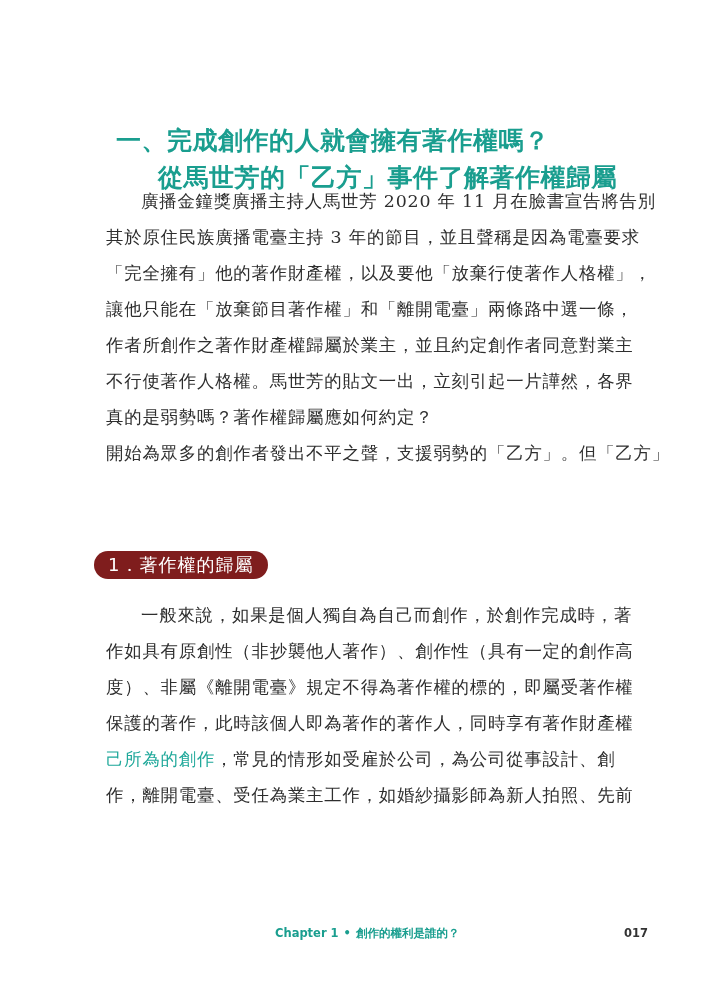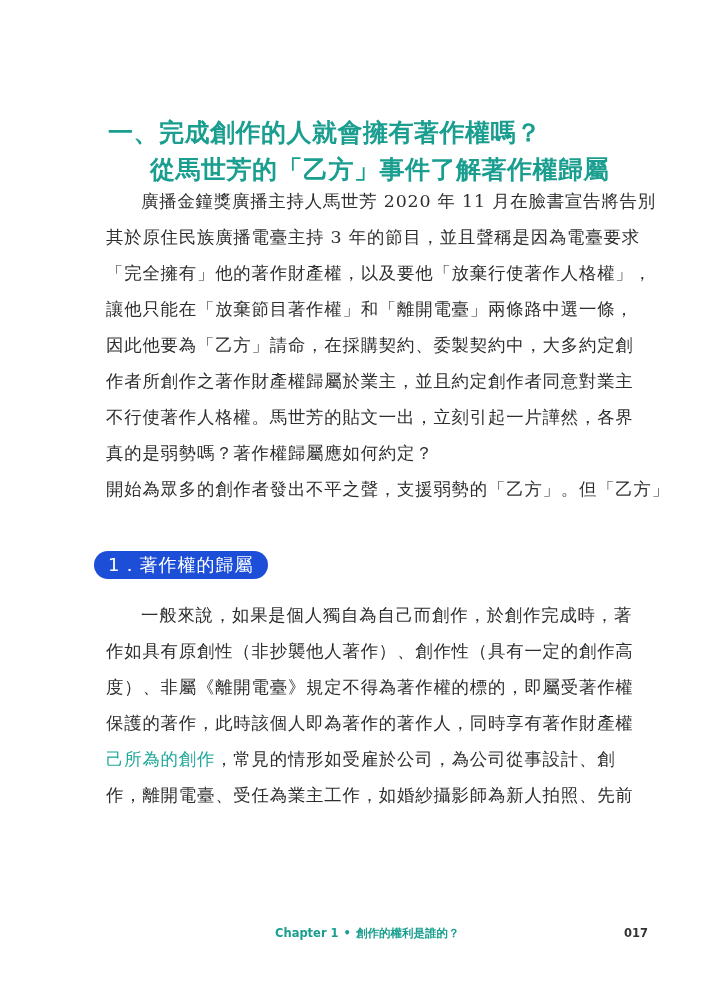--- a/index.html
+++ b/index.html
@@ -58,21 +58,21 @@
       padding-left: 35px;
     }
     .para-1 { top: 183px; }
     .para-2 { top: 597px; }
     .section-badge {
       position: absolute;
       left: 94px;
       top: 551px;
       height: 28px;
       width: 174px;
-      background: #1d4ed8;
+      background: #7f1d1d;
       border-radius: 14px;
       color: #ffffff;
       font-family: "DejaVu Sans", "Liberation Sans", sans-serif;
       font-size: 18px;
       line-height: 28px;
       padding-left: 14px;
       box-sizing: border-box;
       letter-spacing: 1px;
       white-space: nowrap;
     }
@@ -105,31 +105,30 @@
       top: 0;
       color: #333333;
       font-weight: bold;
     }
   </style>
 </head>
 <body>
 
 <div class="page">
 
-  <h1 class="chapter-heading" style="margin:4px;">
+  <h1 class="chapter-heading" style="margin:12px;">
     <span class="line">一、完成創作的人就會擁有著作權嗎？</span>
     <span class="line indent">從馬世芳的「乙方」事件了解著作權歸屬</span>
   </h1>
 
   <div class="body-text para-1">
     <span class="line first">廣播金鐘獎廣播主持人馬世芳 2020 年 11 月在臉書宣告將告別</span>
     <span class="line">其於原住民族廣播電臺主持 3 年的節目，並且聲稱是因為電臺要求</span>
     <span class="line">「完全擁有」他的著作財產權，以及要他「放棄行使著作人格權」，</span>
     <span class="line">讓他只能在「放棄節目著作權」和「離開電臺」兩條路中選一條，</span>
-    <span class="line">因此他要為「乙方」請命，在採購契約、委製契約中，大多約定創</span>
     <span class="line">作者所創作之著作財產權歸屬於業主，並且約定創作者同意對業主</span>
     <span class="line">不行使著作人格權。馬世芳的貼文一出，立刻引起一片譁然，各界</span>
     <span class="line">真的是弱勢嗎？著作權歸屬應如何約定？</span>
     <span class="line">開始為眾多的創作者發出不平之聲，支援弱勢的「乙方」。但「乙方」</span>
   </div>
 
   <div class="section-badge">1．著作權的歸屬</div>
 
   <div class="body-text para-2">
     <span class="line first">一般來說，如果是個人獨自為自己而創作，於創作完成時，著</span>

